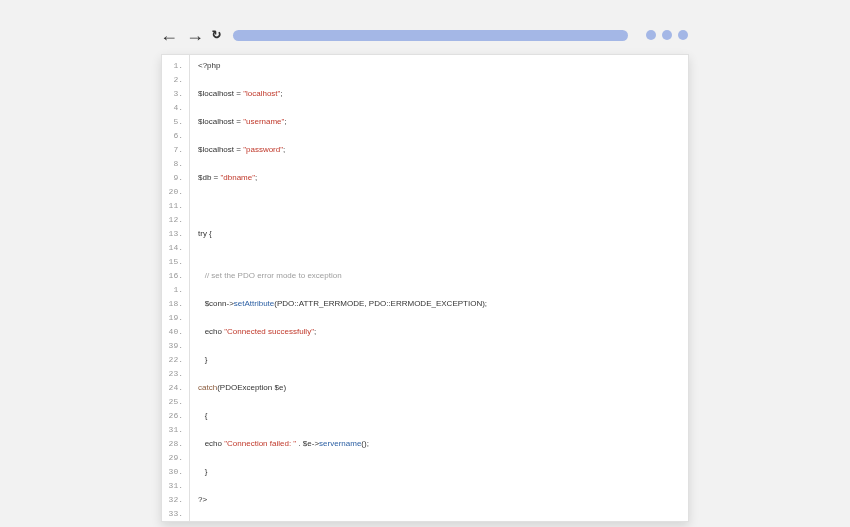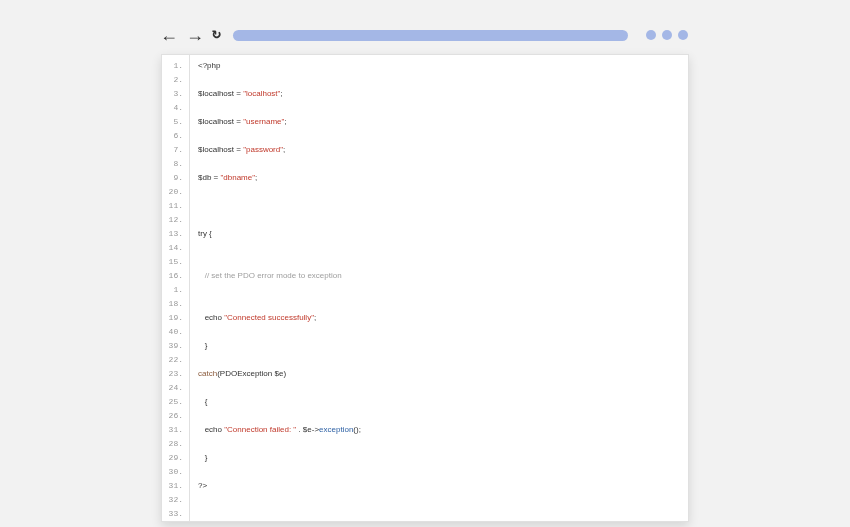--- a/index.html
+++ b/index.html
@@ -163,29 +163,30 @@
         <div class="code-line">&nbsp;</div>
         <div class="code-line"><span>$db = </span><span class="str">"dbname"</span><span>;</span></div>
         <div class="code-line">&nbsp;</div>
         <div class="code-line">&nbsp;</div>
         <div class="code-line">&nbsp;</div>
         <div class="code-line"><span>try {</span></div>
         <div class="code-line">&nbsp;</div>
         <div class="code-line">&nbsp;</div>
         <div class="code-line"><span class="cmt">   // set the PDO error mode to exception</span></div>
         <div class="code-line">&nbsp;</div>
+        <div class="code-line"><span>   $conn-&gt;</span><span class="mth">setAttribute</span><span>(PDO::ATTR_ERRMODE, PDO::ERRMODE_EXCEPTION);</span></div>
         <div class="code-line">&nbsp;</div>
         <div class="code-line"><span>   echo </span><span class="str">"Connected successfully"</span><span>;</span></div>
         <div class="code-line">&nbsp;</div>
         <div class="code-line"><span>   }</span></div>
         <div class="code-line">&nbsp;</div>
         <div class="code-line"><span class="kw">catch</span><span>(PDOException $e)</span></div>
         <div class="code-line">&nbsp;</div>
         <div class="code-line"><span>   {</span></div>
         <div class="code-line">&nbsp;</div>
-        <div class="code-line"><span>   echo </span><span class="str">"Connection failed: "</span><span> . $e-&gt;</span><span class="mth">exception</span><span>();</span></div>
+        <div class="code-line"><span>   echo </span><span class="str">"Connection failed: "</span><span> . $e-&gt;</span><span class="mth">servername</span><span>();</span></div>
         <div class="code-line">&nbsp;</div>
         <div class="code-line"><span>   }</span></div>
         <div class="code-line">&nbsp;</div>
         <div class="code-line"><span>?&gt;</span></div>
       </div>
   </div>
 </div>
 
 </body></html>

